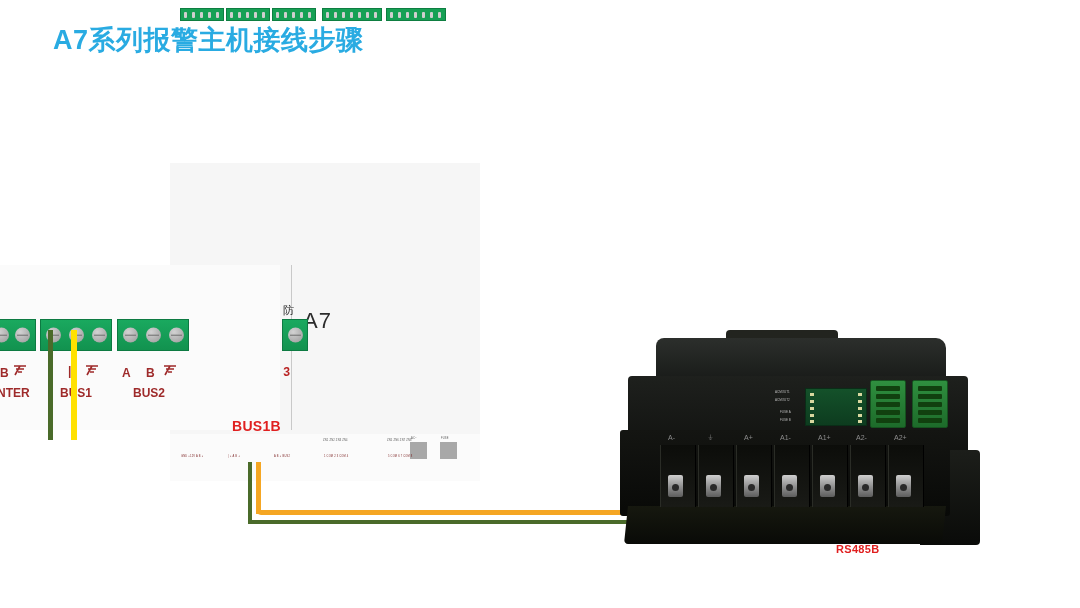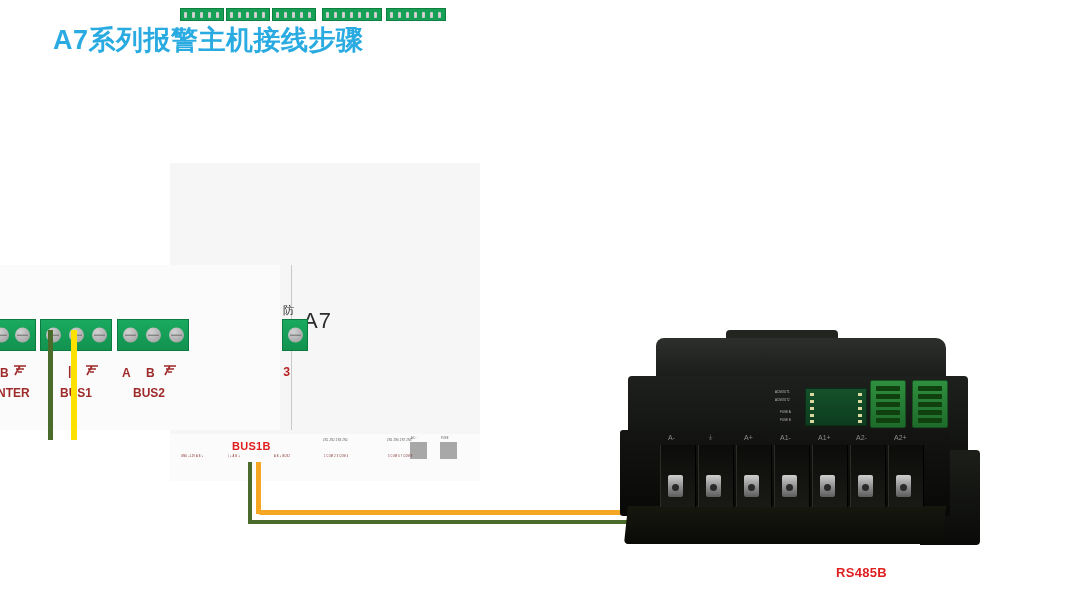--- a/index.html
+++ b/index.html
@@ -90,22 +90,22 @@
   }
   .mini-txt{
     position:absolute;font-size:2.6px;color:#7a1f1f;white-space:nowrap;
     font-family:"Liberation Sans",sans-serif;letter-spacing:.2px;
   }
   .mini-txt.top{color:#555;}
   .gray-pad{
     position:absolute;top:6px;width:17px;height:17px;background:#a8a8a8;
   }
   .bus1b{
-    position:absolute;left:232px;top:440px;
-    font-size:11px;font-weight:bold;color:#e02020;letter-spacing:.3px;
+    position:absolute;left:232px;top:418px;
+    font-size:14px;font-weight:bold;color:#e02020;letter-spacing:.3px;
   }
 
   
   .host{position:absolute;left:620px;top:330px;width:365px;height:232px;}
   .host-top{
     position:absolute;left:36px;top:8px;width:290px;height:52px;
     background:linear-gradient(180deg,#2c2f2c 0%,#141614 100%);
     border-radius:8px 10px 0 0;
   }
   .host-top2{
@@ -168,22 +168,22 @@
     border:1px solid #0a2d17;box-sizing:border-box;
   }
   .pcb .pin{position:absolute;width:4px;height:3px;background:#d8d8a0;}
   .pcb-txt{
     position:absolute;font-size:3px;color:#b9b9b9;white-space:nowrap;
   }
   .host-sticker{
     position:absolute;left:258px;top:92px;font-size:3.5px;color:#9a9a9a;
   }
   .rs485b{
-    position:absolute;left:836px;top:565px;
-    font-size:13px;font-weight:bold;color:#e02020;letter-spacing:.3px;
+    position:absolute;left:836px;top:543px;
+    font-size:11px;font-weight:bold;color:#e02020;letter-spacing:.3px;
   }
 </style>
 </head>
 <body>
 
 <div id="stage">
 
   <div class="title">A7系列报警主机接线步骤</div>
 
   <div class="a7-panel"></div>

